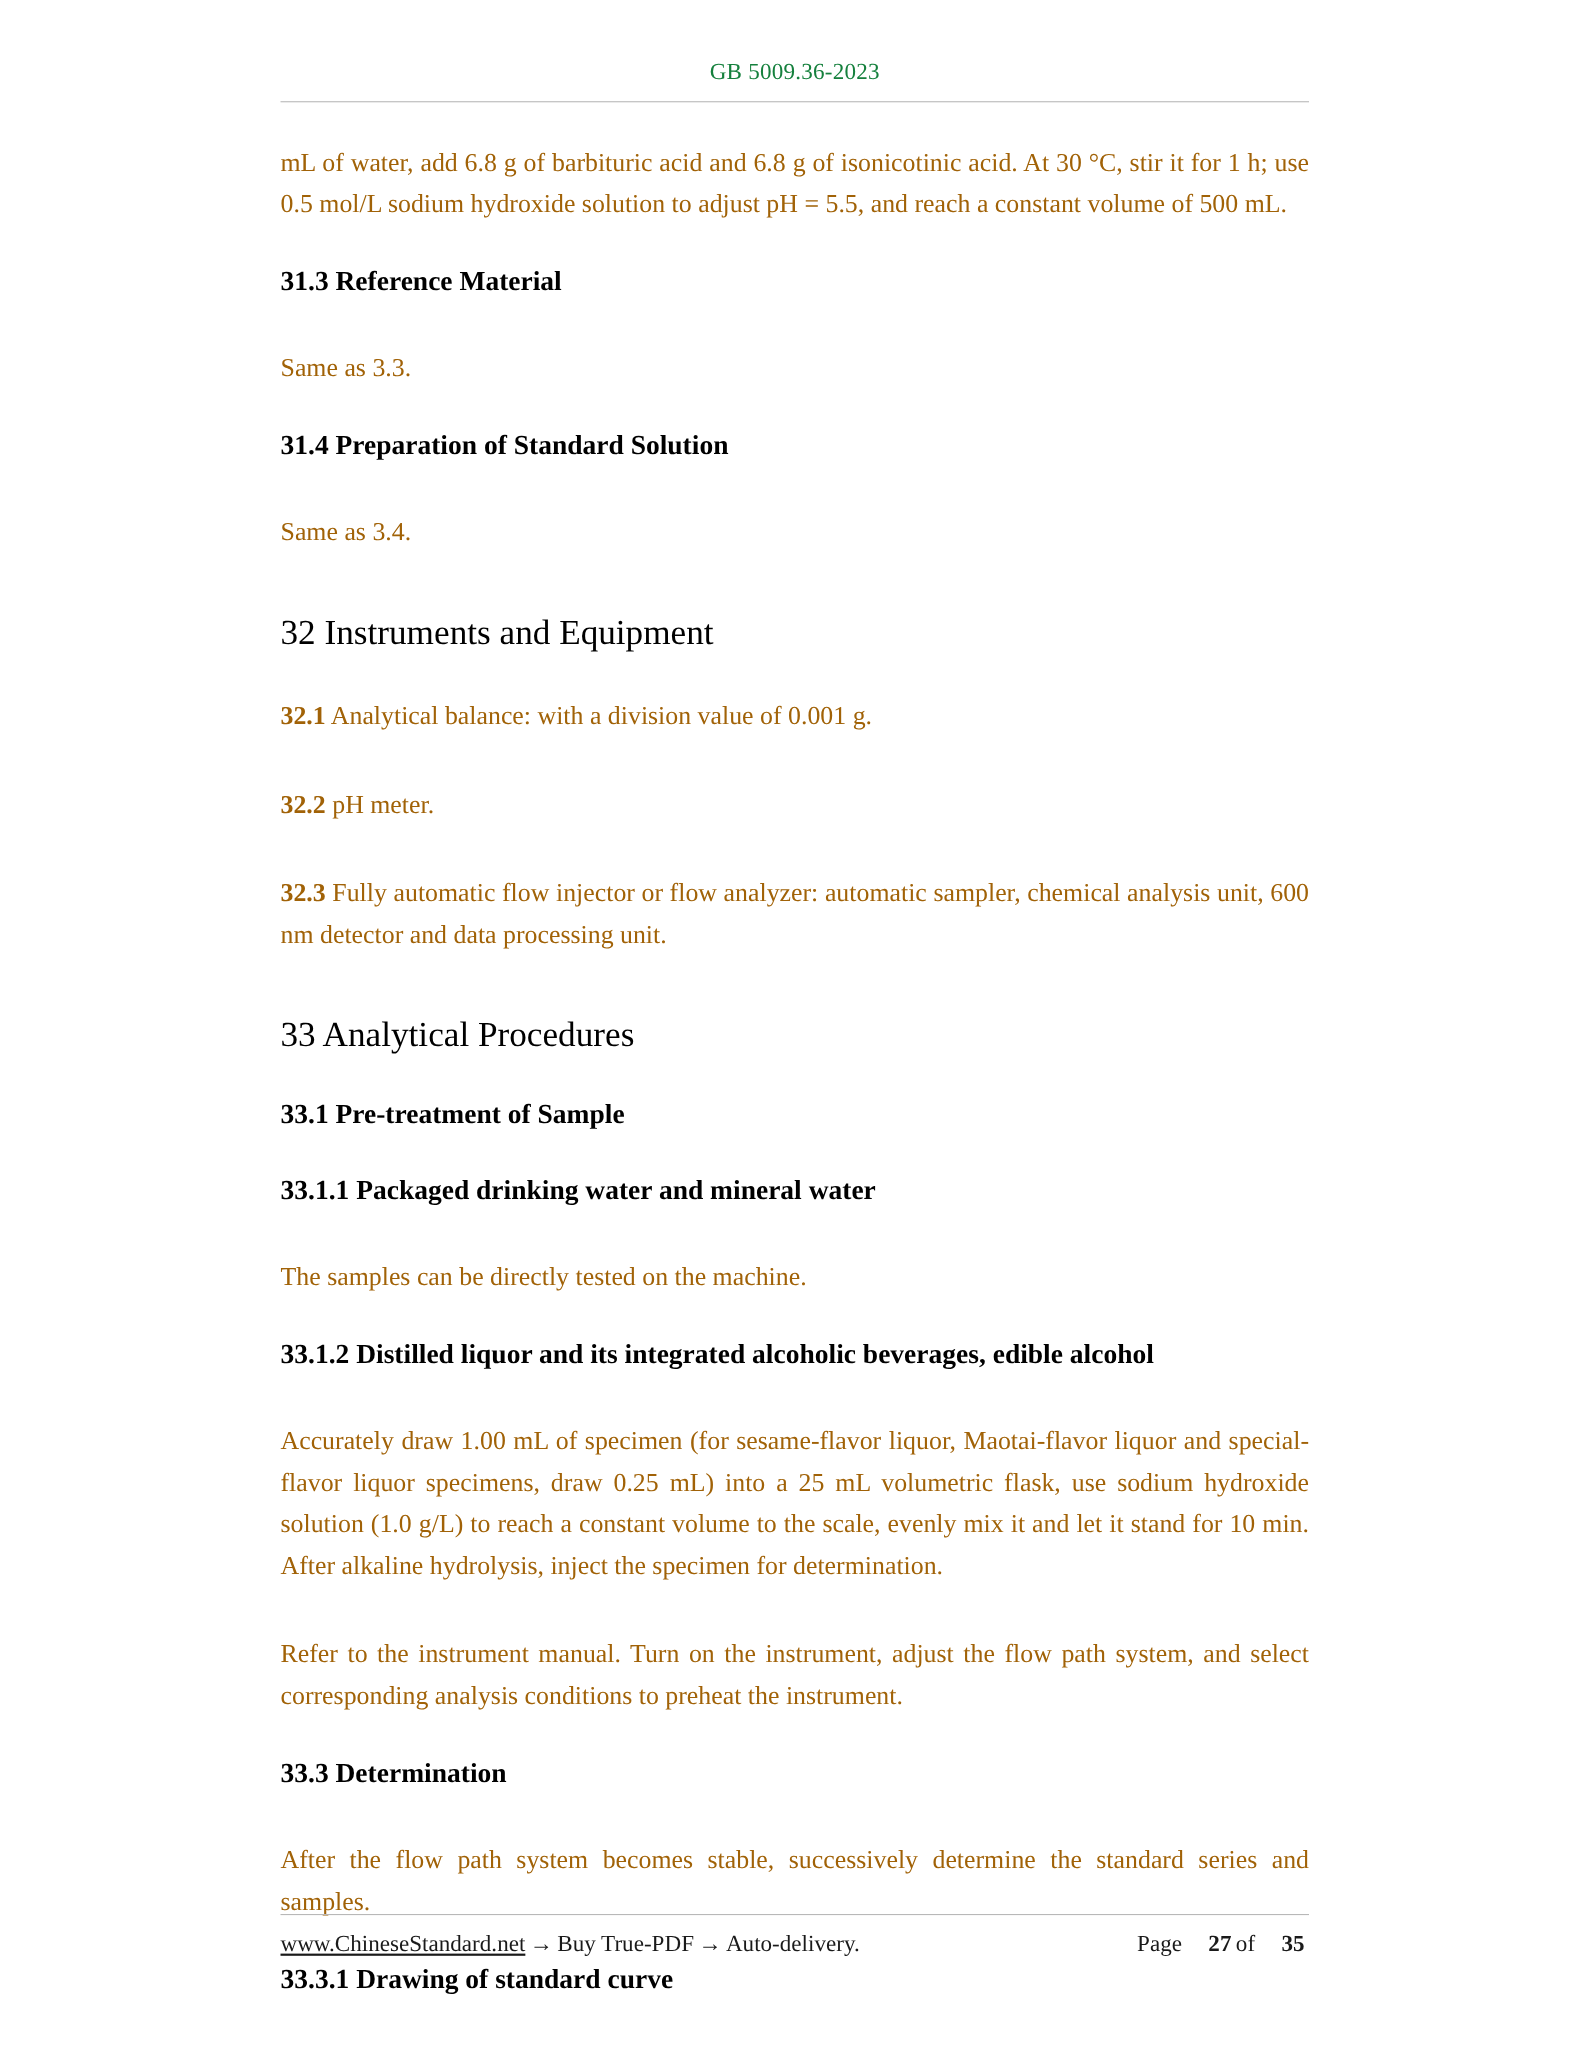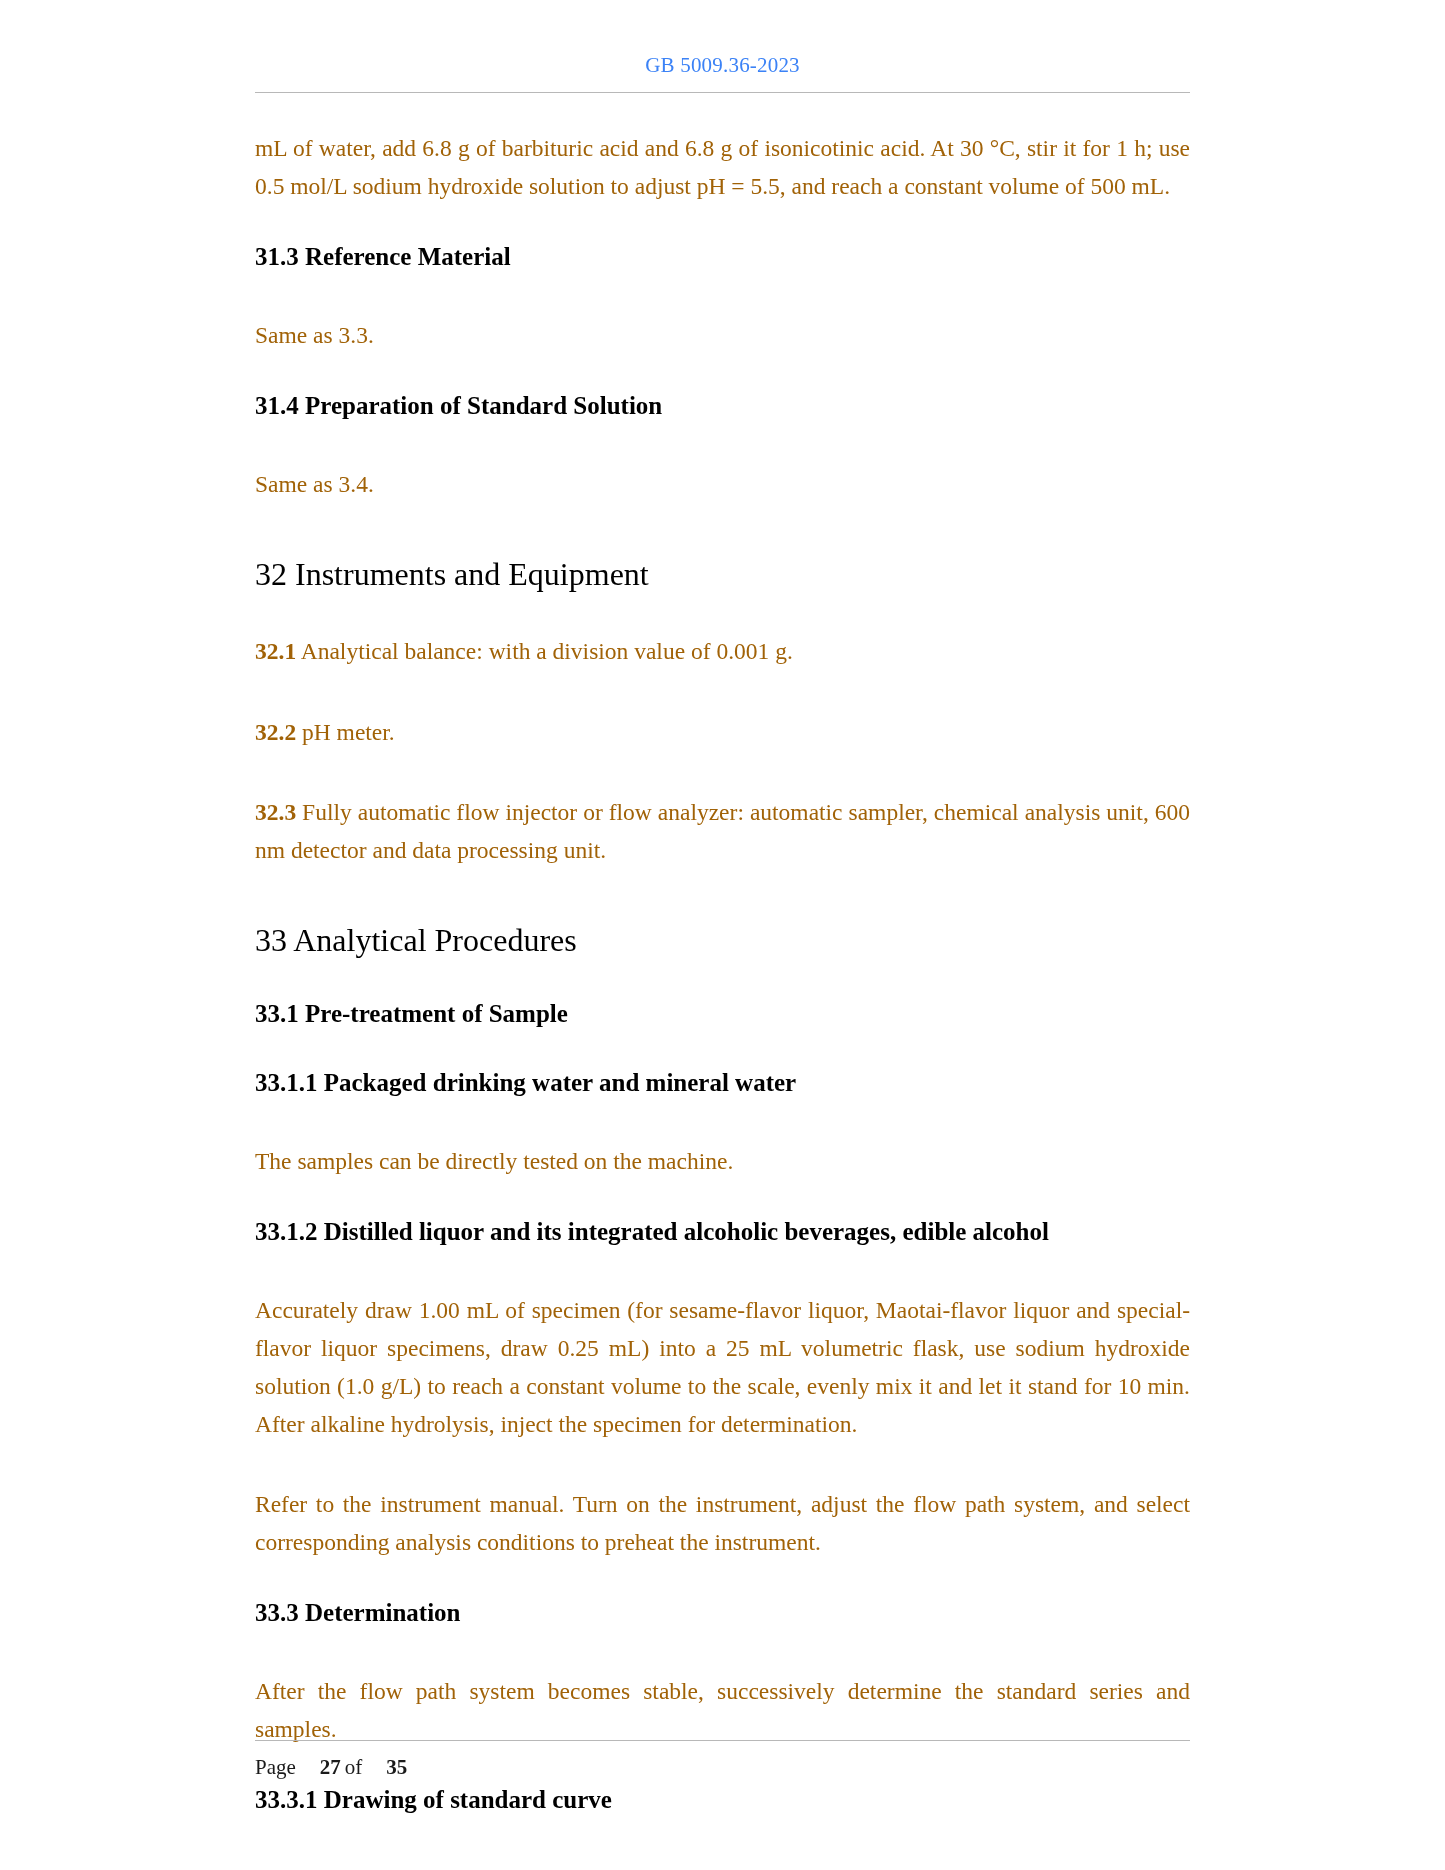--- a/index.html
+++ b/index.html
@@ -24,21 +24,21 @@
     position: absolute;
     left: 255px;
     top: 0;
     width: 935px;
   }
   .header {
     text-align: center;
     font-size: 21px;
     letter-spacing: 0.2px;
     padding-top: 53px;
-    color: #3b82f6;
+    color: #15803d;
   }
   .header-rule {
     border-top: 1px solid #b8b8b8;
     margin-top: 14px;
   }
   .body-text {
     font-size: 23.5px;
     line-height: 1.62;
     text-align: justify;
     text-justify: inter-word;
@@ -148,19 +148,22 @@
     <div class="h-sub">33.3 Determination</div>
     <p class="body-text para">After the flow path system becomes stable, successively determine the standard series and samples.</p>
 
     <div class="h-sub">33.3.1 Drawing of standard curve</div>
 
   </div>
 
   <div class="footer">
     <div class="footer-rule"></div>
     <div class="footer-row">
+      <div class="footer-left">
+        <span class="url">www.ChineseStandard.net</span><span class="arrow">→</span><span>Buy True-PDF</span><span class="arrow">→</span><span>Auto-delivery.</span>
+      </div>
       <div class="footer-right">
         <span>Page</span><span class="pg">27</span><span>of</span><span class="pg">35</span>
       </div>
     </div>
   </div>
 
 </div>
 
 </body></html>

